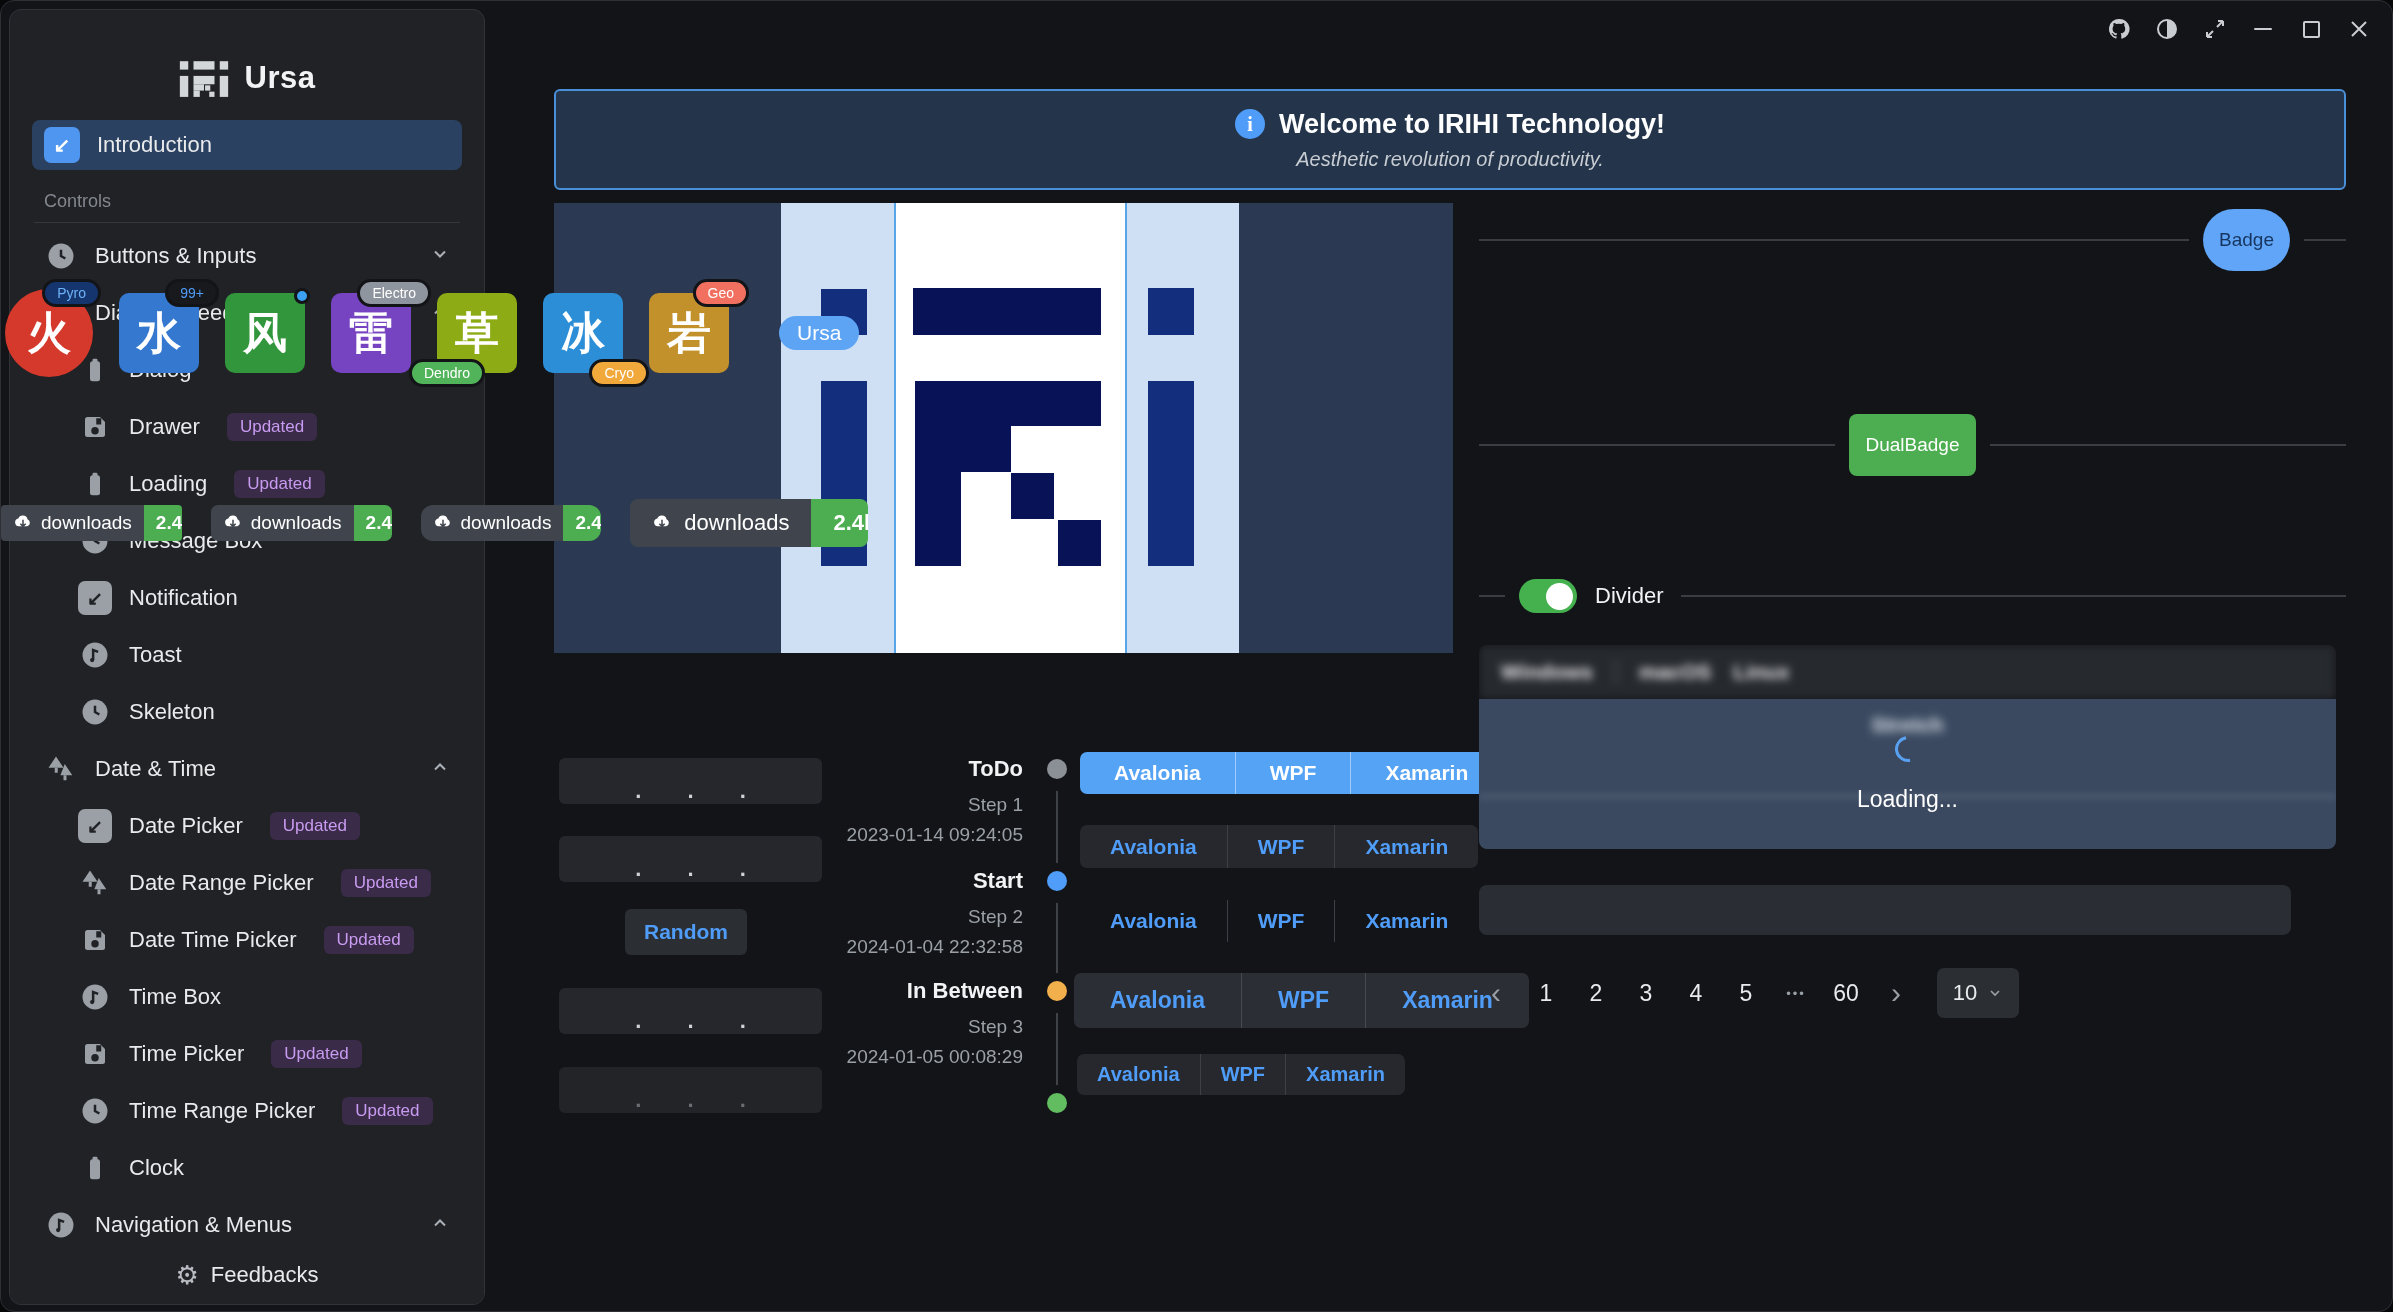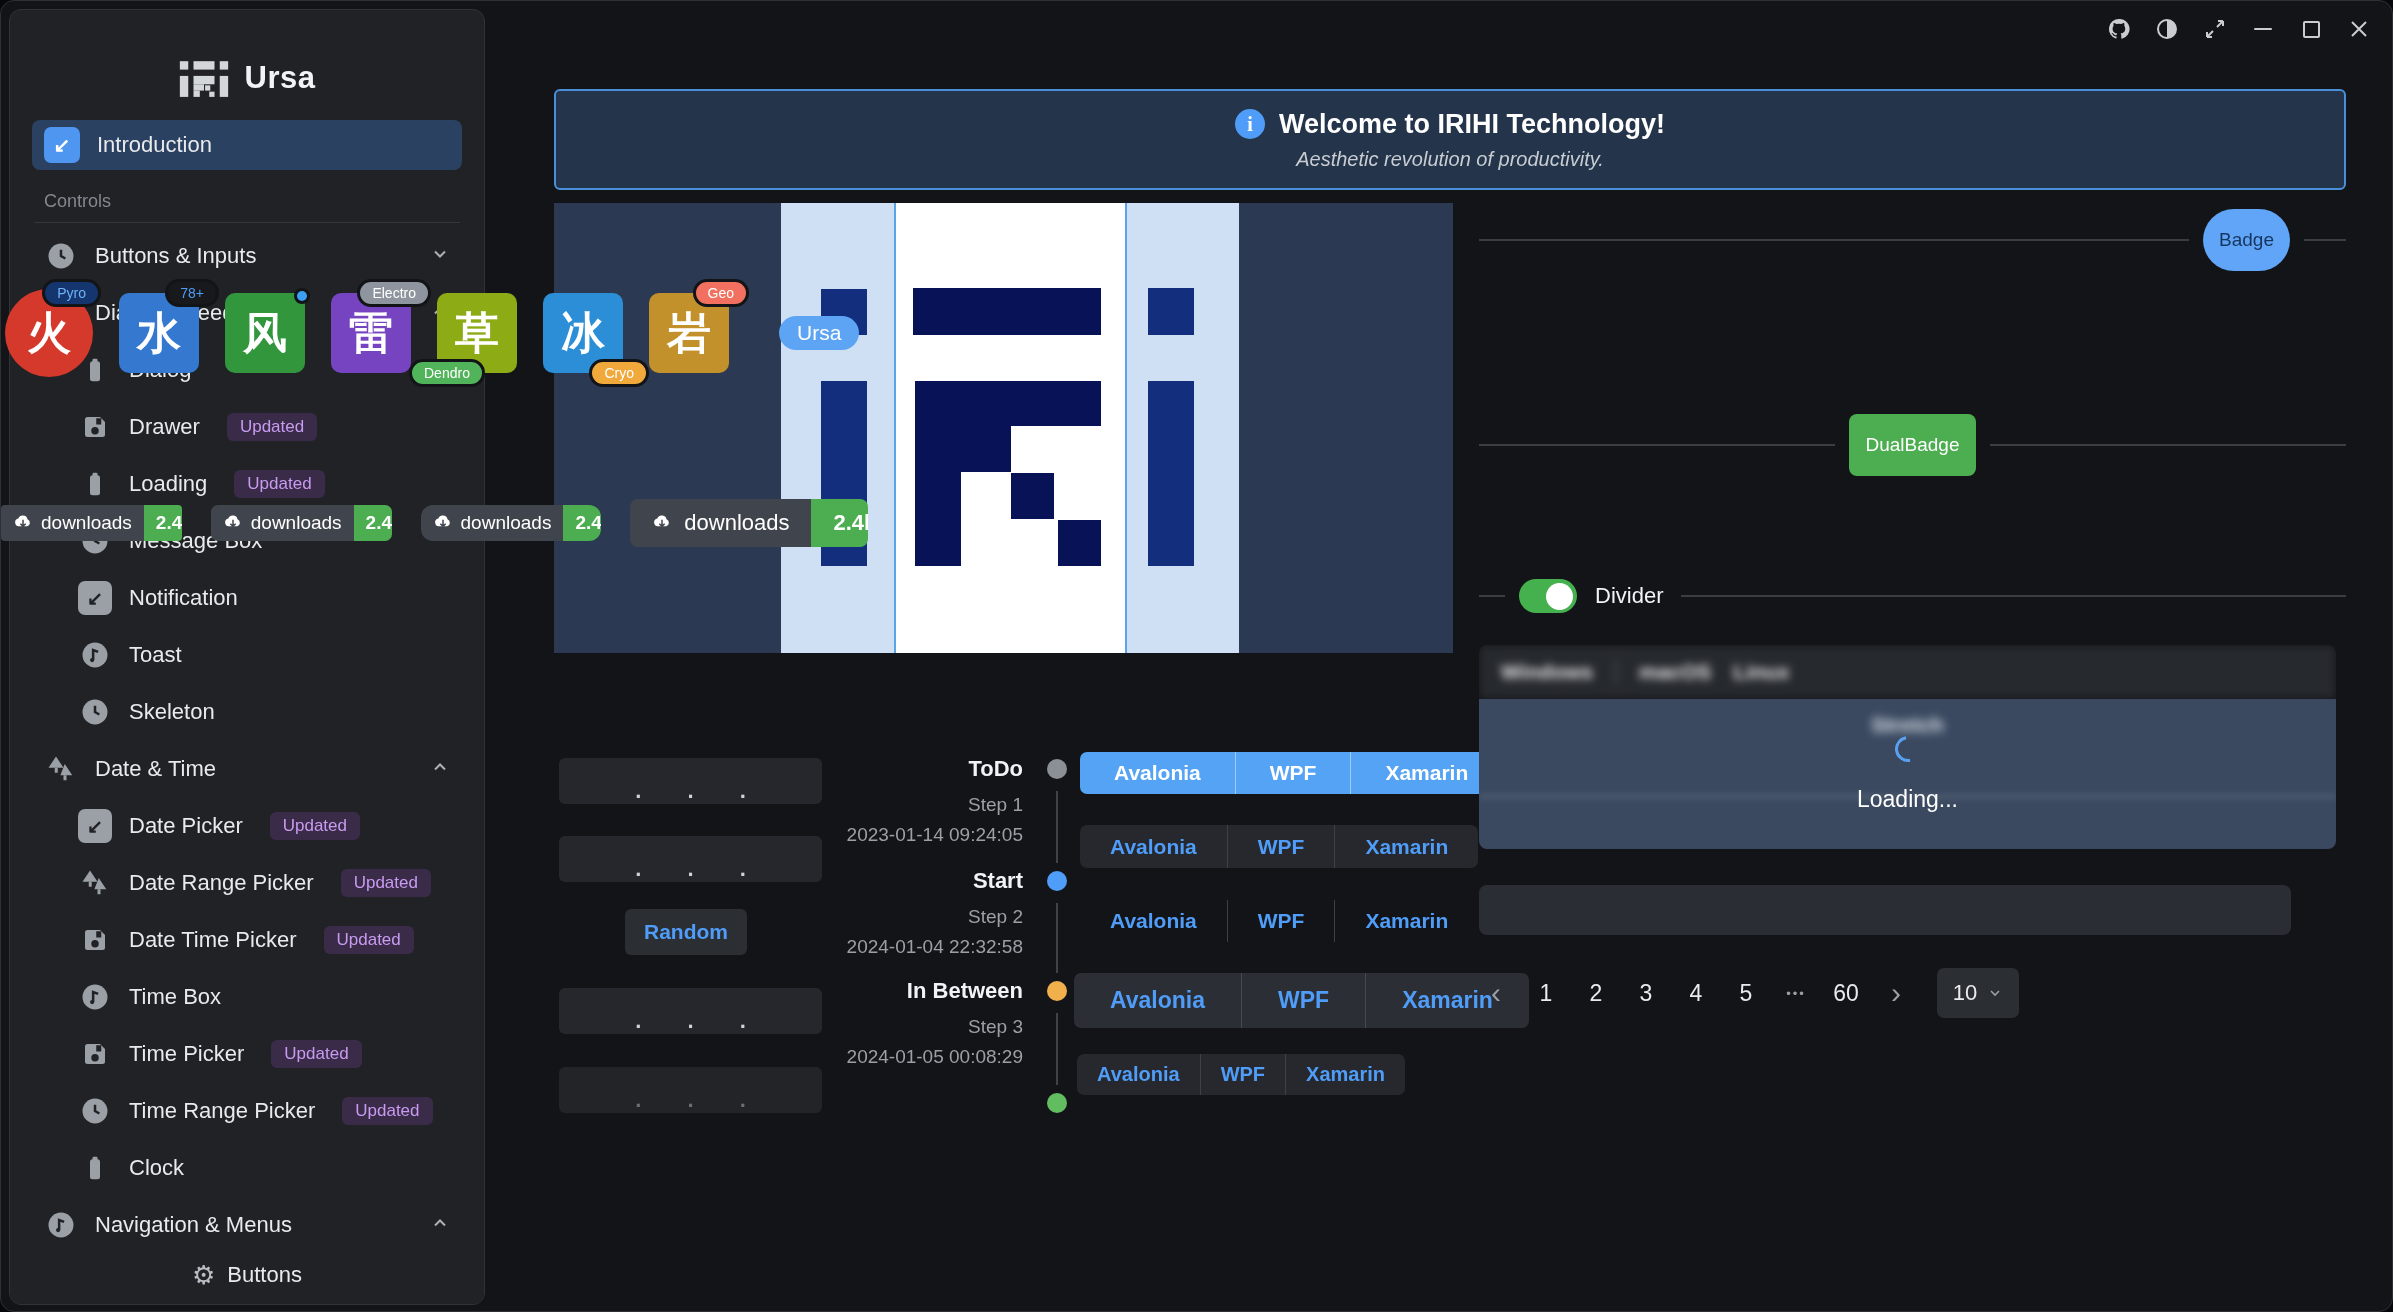--- a/index.html
+++ b/index.html
@@ -407,21 +407,21 @@
               <path d="M12 7v5l3.5 2" stroke="#202226" stroke-width="2" fill="none"></path>
             </svg>
           </span>
         <span class="nav-label">Breadcrumb</span>
         <span class="badge-updated">Updated</span>
       </div>
     </div>
 
     <div class="settings-footer">
       <span class="gear">⚙</span>
-      <span class="settings-label">Buttons</span>
+      <span class="settings-label">Feedbacks</span>
     </div>
   </div>
 
   <div class="banner">
     <div class="banner-title-row">
       <span class="info-icon">i</span>
       <span class="banner-title">Welcome to IRIHI Technology!</span>
     </div>
     <div class="banner-sub">Aesthetic revolution of productivity.</div>
   </div>
@@ -523,21 +523,21 @@
     <span class="hline" style="width:42px;"></span>
   </div>
 
   <div class="rcol tiles-row">
     <span class="tile-wrap">
       <span class="tile circle" style="background:#d5392c;">火</span>
       <span class="tile-badge pos-tr" style="background:#14356e; color:#6fb1f7; right:-8px; top:-10px;">Pyro</span>
     </span>
     <span class="tile-wrap">
       <span class="tile" style="background:#3478cf;">水</span>
-      <span class="tile-badge pos-tr" style="background:#17191d; color:#4f9df8;">78+</span>
+      <span class="tile-badge pos-tr" style="background:#17191d; color:#4f9df8;">99+</span>
     </span>
     <span class="tile-wrap">
       <span class="tile" style="background:#31963c;">风</span>
       <span class="tile-dot-badge pos-tr-dot"></span>
     </span>
     <span class="tile-wrap">
       <span class="tile" style="background:#7643c1;">雷</span>
       <span class="tile-badge pos-tr" style="background:#8f959e; color:#fff;">Electro</span>
     </span>
     <span class="tile-wrap">

